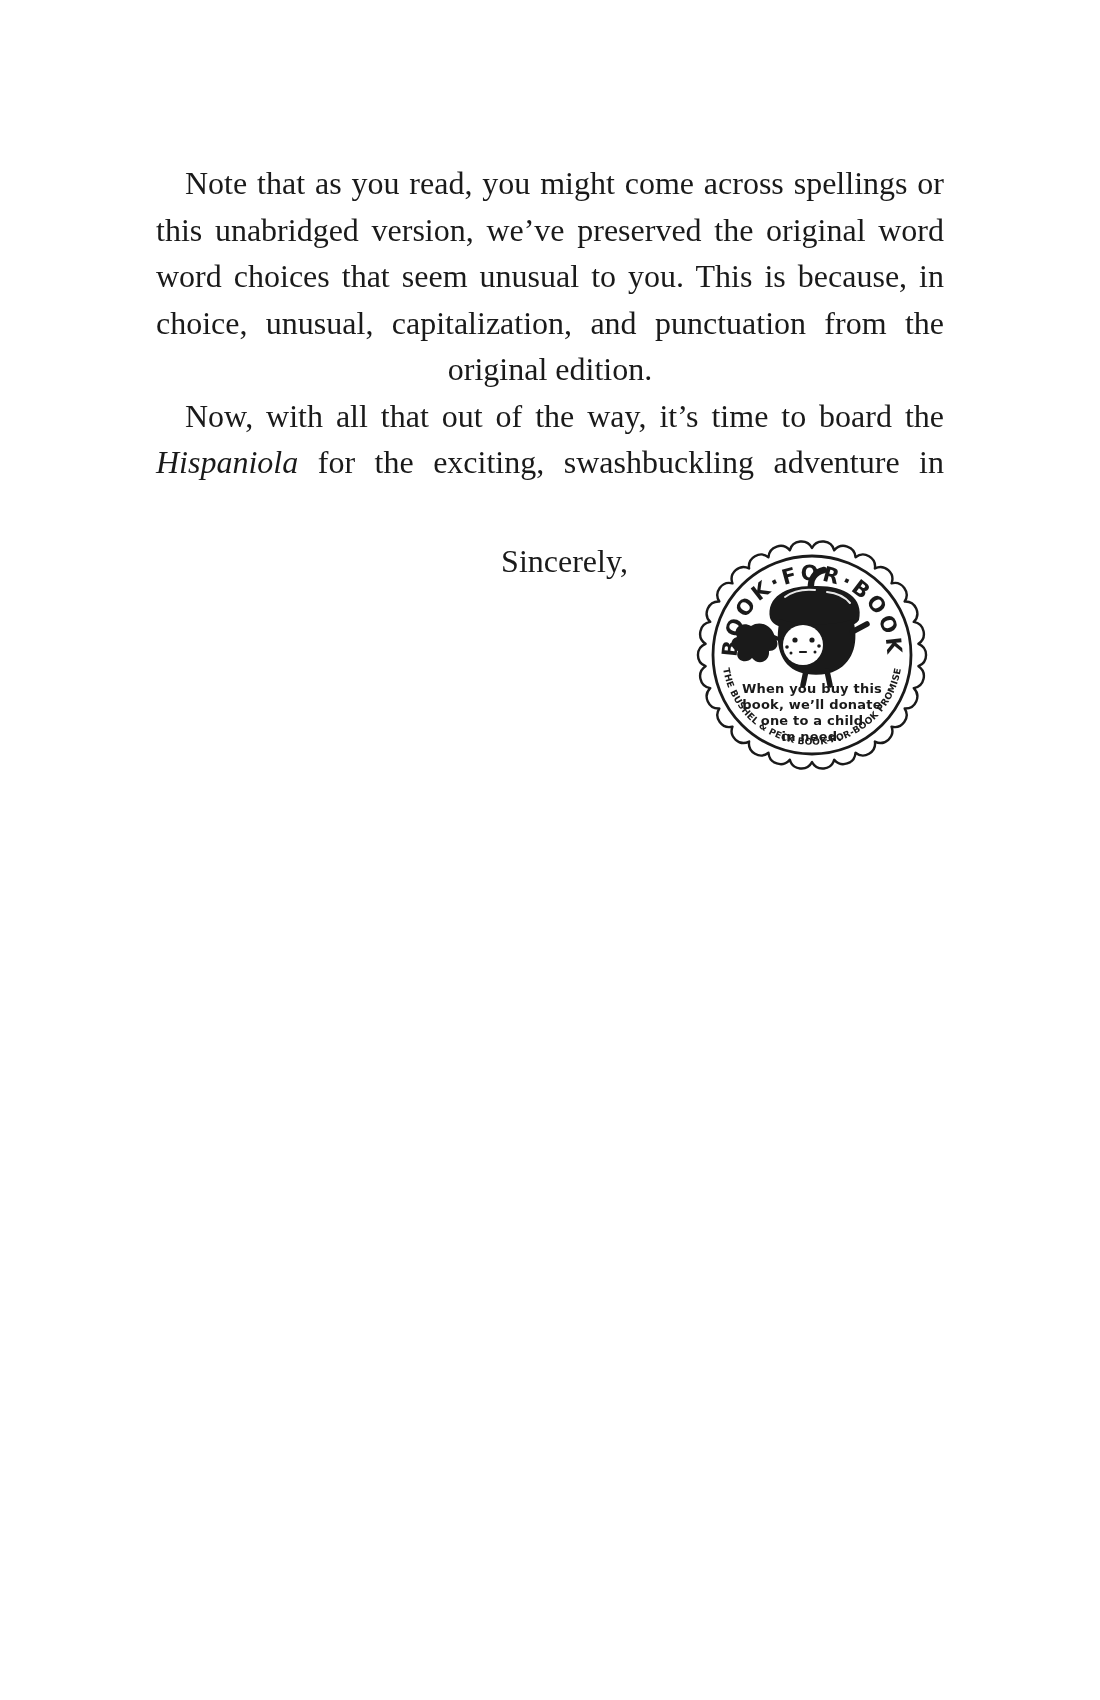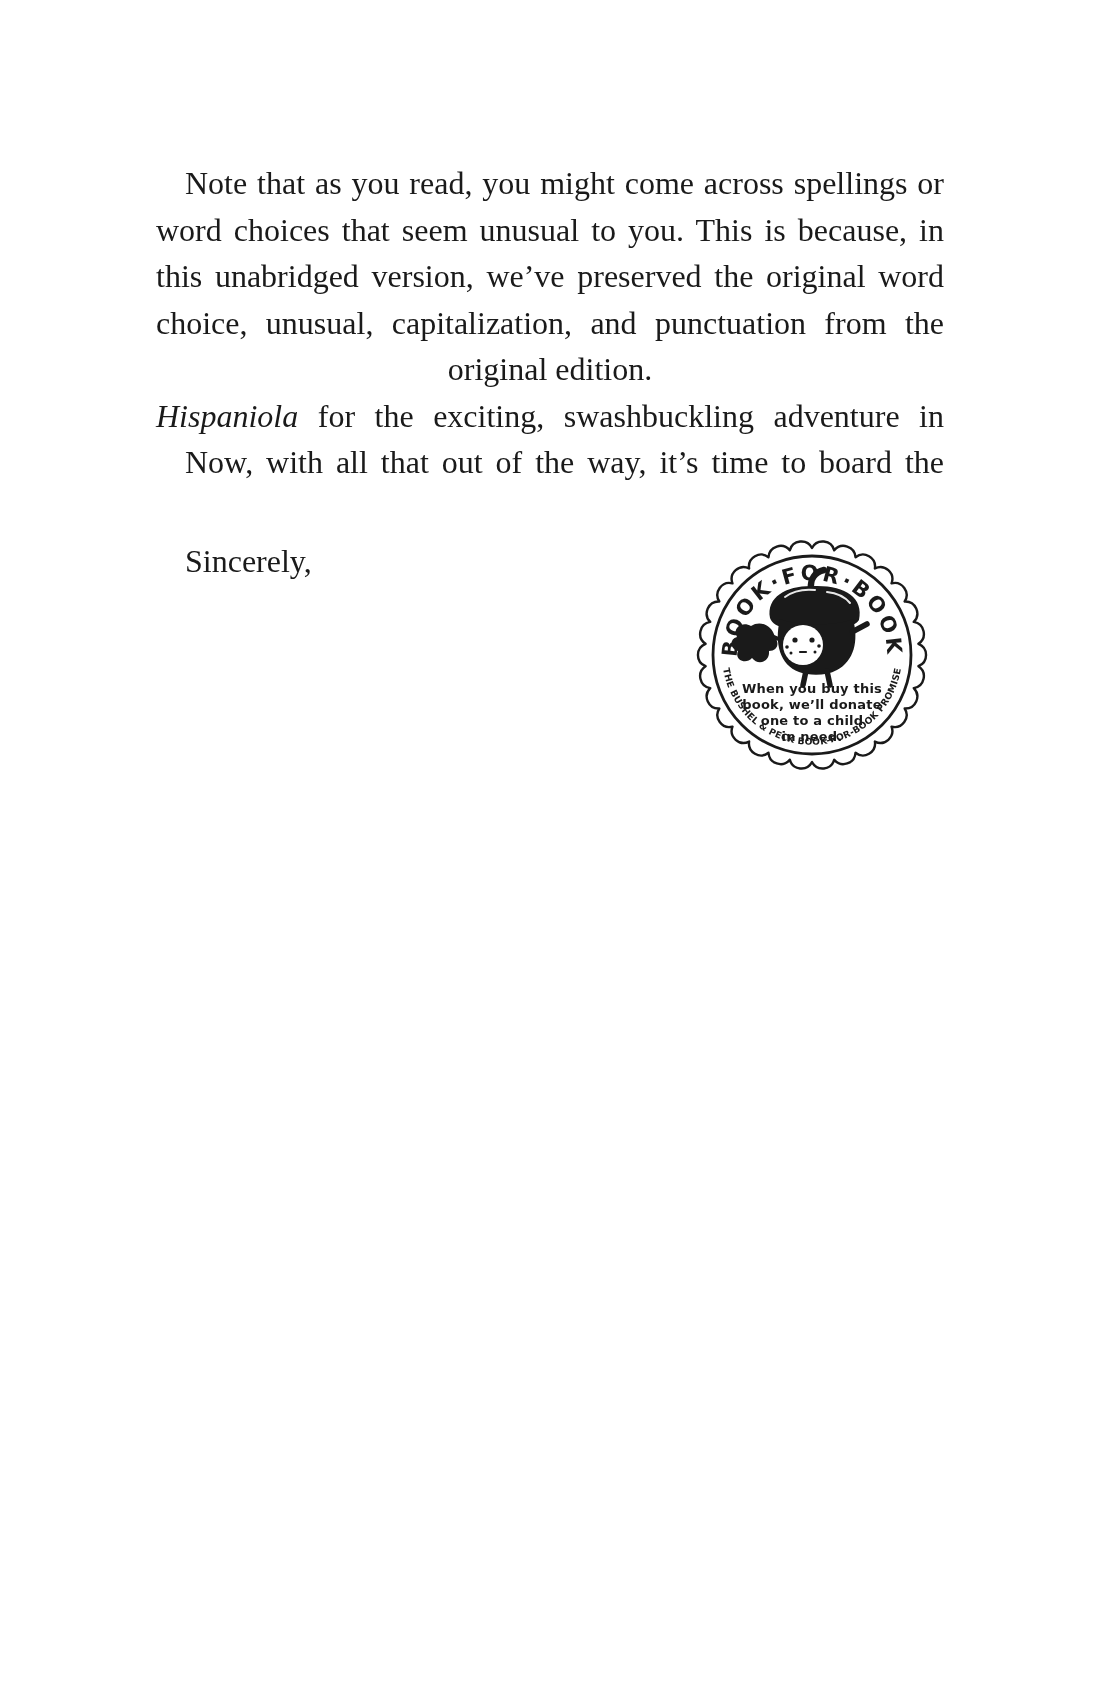--- a/index.html
+++ b/index.html
@@ -27,20 +27,21 @@
   }
   .line { white-space: normal; }
   .line.j { text-align: justify; text-align-last: justify; }
   .line.l { text-align: center; }
   .line.ind { text-indent: 29px; }
   .line i { font-style: italic; }
   .signoff {
     margin: 52px 0 0 0;
     text-indent: 29px;
     line-height: 46.5px;
+    text-align: center;
   }
   .signature {
     margin: 47px 0 0 0;
     text-indent: 29px;
     line-height: 46.5px;
   }
   .badge {
     position: absolute;
     left: 687px;
     top: 533px;
@@ -58,26 +59,26 @@
   .center-line { font-size: 13px; letter-spacing: 0.2px; text-anchor: middle; }
 </style>
 </head>
 <body>
 
 <div class="page">
 
   <main class="text-block">
     <div id="paragraphs">
         <div class="line j ind"><span>Note that as you read, you might come across spellings or</span></div>
+        <div class="line j"><span>this unabridged version, we’ve preserved the original word</span></div>
         <div class="line j"><span>word choices that seem unusual to you. This is because, in</span></div>
-        <div class="line j"><span>this unabridged version, we’ve preserved the original word</span></div>
         <div class="line j"><span>choice, unusual, capitalization, and punctuation from the</span></div>
         <div class="line l"><span>original edition.</span></div>
+        <div class="line j ind"><span>Now, with all that out of the way, it’s time to board the</span></div>
         <div class="line j"><i>Hispaniola</i><span> for the exciting, swashbuckling adventure in</span></div>
-        <div class="line j ind"><span>Now, with all that out of the way, it’s time to board the</span></div>
       </div>
     <p class="signoff">Sincerely,</p>
   </main>
 
   <div class="badge">
     <svg id="badge-svg" width="250" height="250" viewBox="0 0 250 250">
       <defs>
         <path id="arcTop" d="M 50.3 115.5 A 75 75 0 0 1 199.7 115.5" fill="none"></path>
         <path id="arcBot" d="M 36.4 137.6 A 90 90 0 0 0 213.6 137.6" fill="none"></path>
       </defs>

